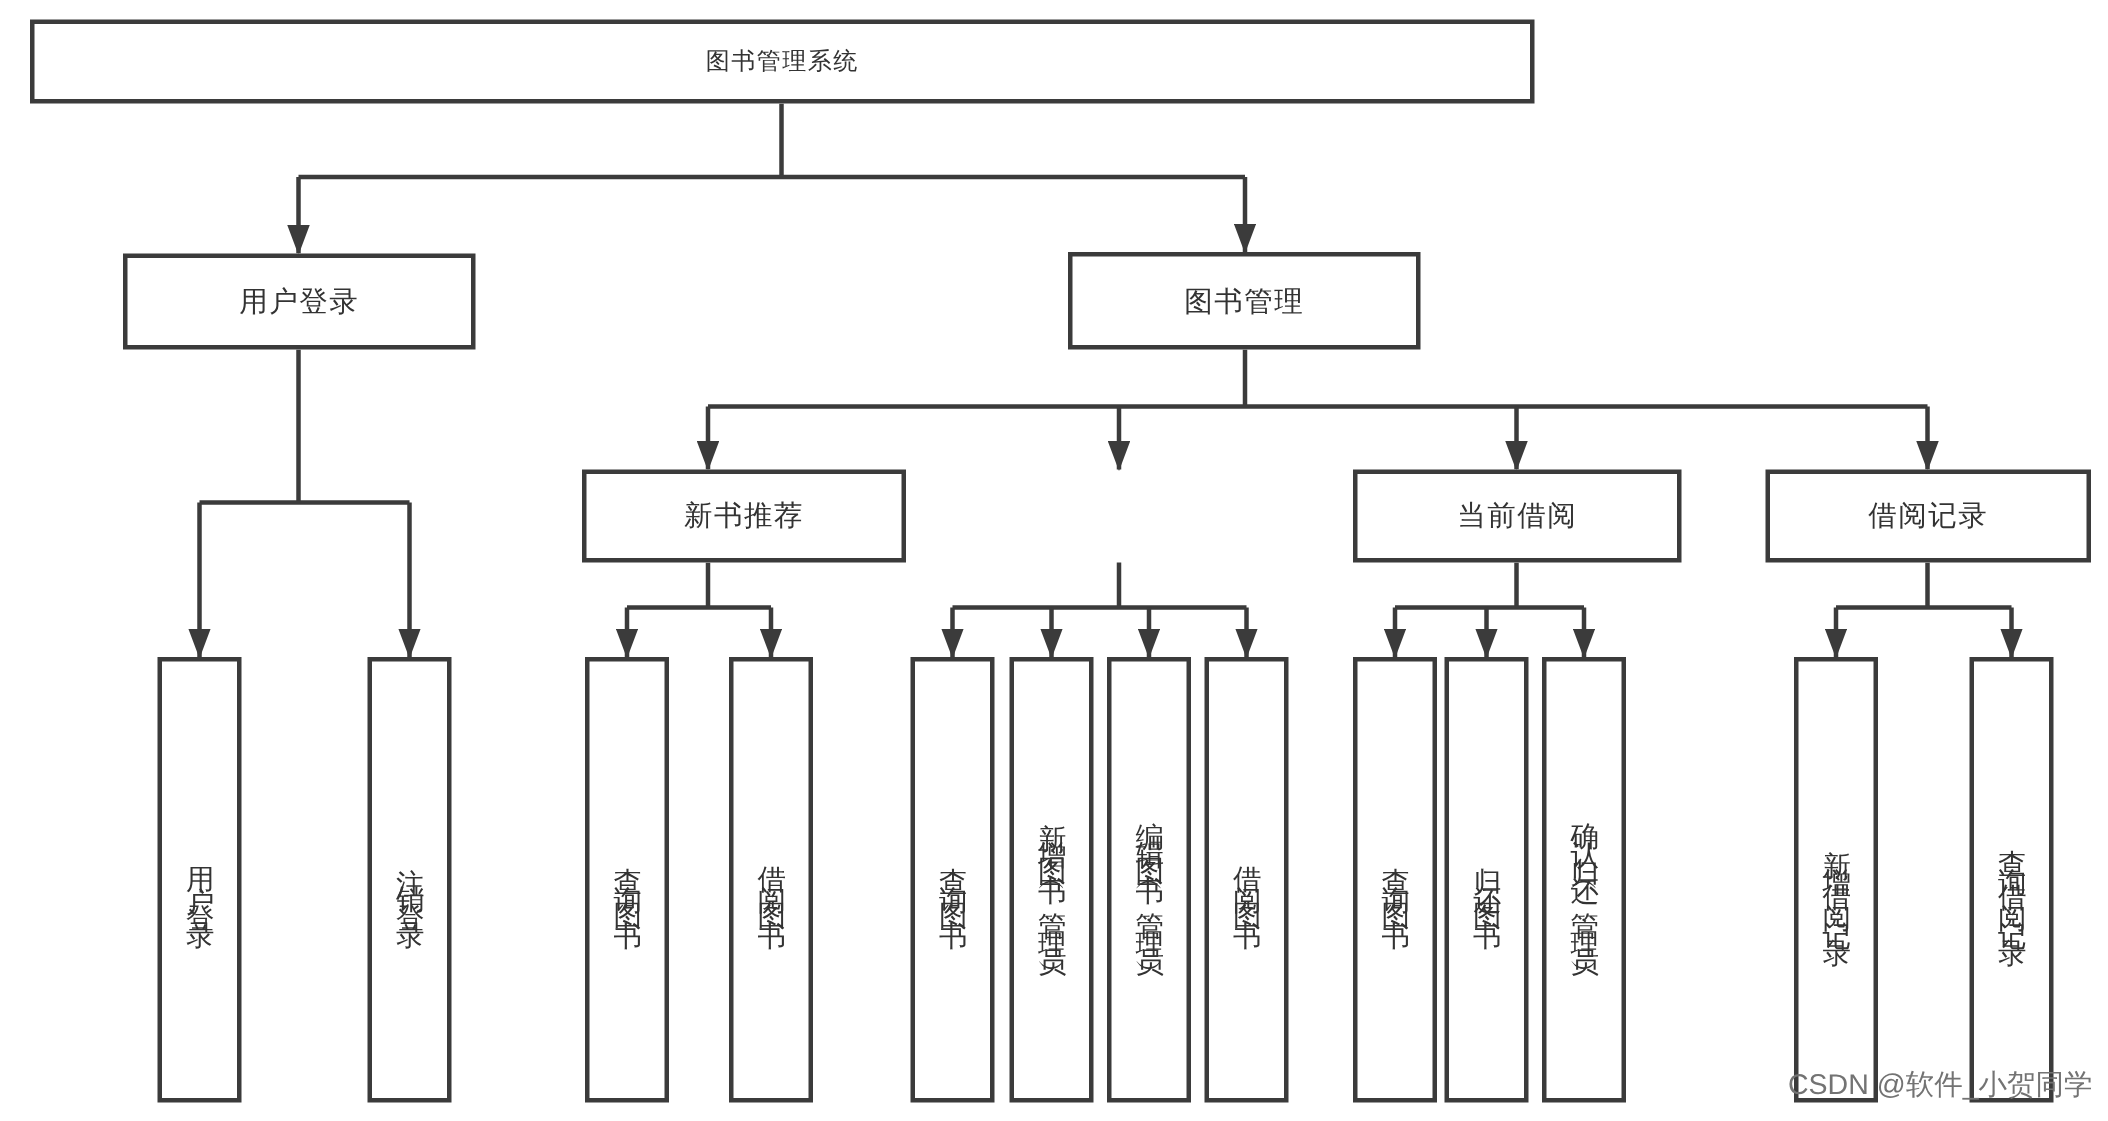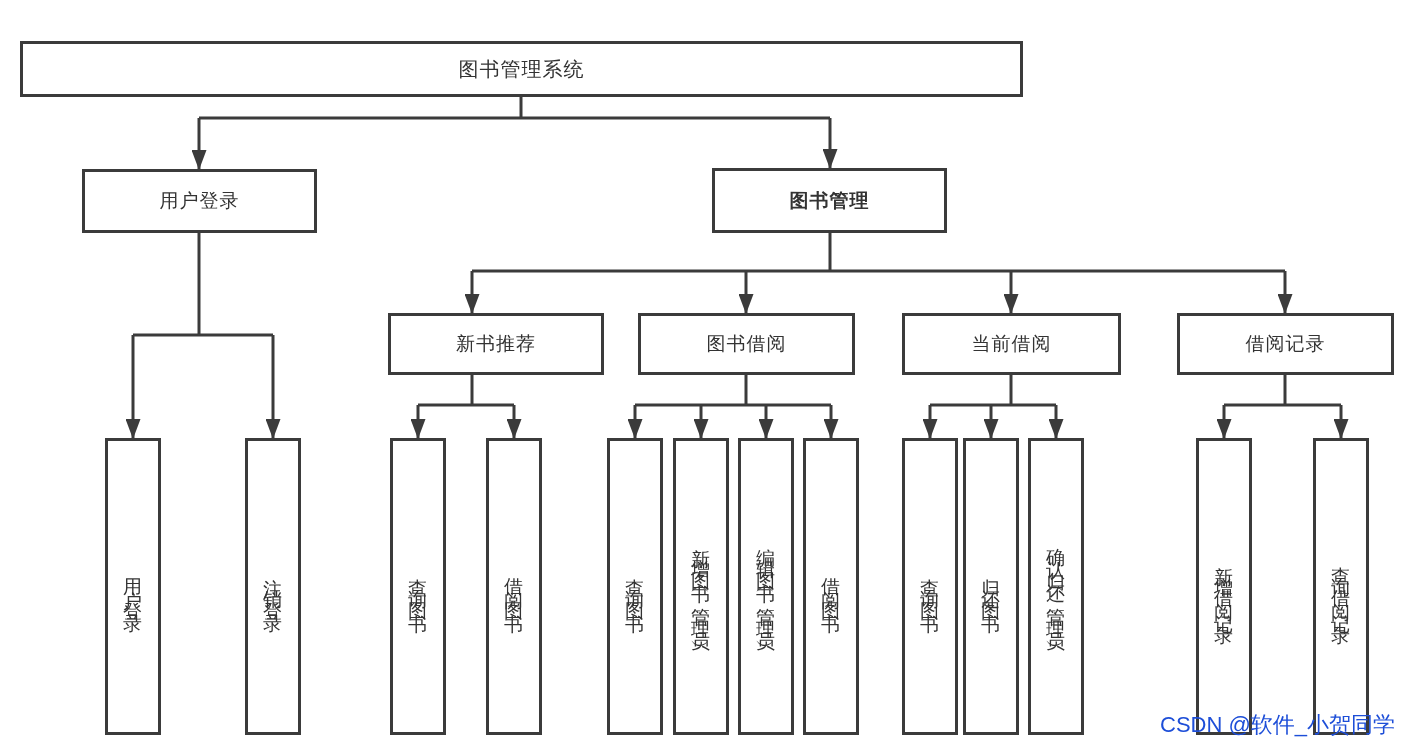--- a/index.html
+++ b/index.html
@@ -9,33 +9,33 @@
     color:#333333;
   }
   .stage{position:absolute;left:0;top:0;width:1405px;height:747px;}
   svg.connectors{position:absolute;left:0;top:0;width:1405px;height:747px;}
   .node{
     position:absolute;box-sizing:border-box;
     border:3px solid #3b3b3b;background:#ffffff;
     display:flex;align-items:center;justify-content:center;
     text-align:center;
   }
-  .node.root{font-size:20px;letter-spacing:1px;margin-top:28px;}
+  .node.root{font-size:16px;letter-spacing:1px;}
   .node.branch{font-size:19px;letter-spacing:1px;}
   .node.leaf span{
     writing-mode:vertical-rl;
     font-size:19px;
     letter-spacing:12px;
     line-height:1;
     white-space:nowrap;
   }
   .watermark{
     position:absolute;left:1160px;top:710px;width:235px;
-    font-size:22px;text-align:right;white-space:nowrap;
-    color:#1d4ed8;letter-spacing:0px;
+    font-size:19px;text-align:right;white-space:nowrap;
+    color:#737373;letter-spacing:0px;
   }
 </style>
 </head>
 <body>
 
 <div class="stage">
 
   <svg class="connectors" viewBox="0 0 1405 747" xmlns="http://www.w3.org/2000/svg">
     <defs>
       <marker id="ah" markerUnits="userSpaceOnUse" markerWidth="20" markerHeight="15" viewBox="0 0 20 15" refX="19" refY="7.5" orient="auto">
@@ -82,24 +82,23 @@
       <path d="M1285,375 V405"></path>
       <path d="M1224,405 H1341"></path>
       <path d="M1224,405 V438" marker-end="url(#ah)"></path>
       <path d="M1341,405 V438" marker-end="url(#ah)"></path>
     </g>
   </svg>
 
   <div class="node root" style="left:20px;top:13px;width:1003px;height:56px;">图书管理系统</div>
 
   <div class="node branch" style="left:82px;top:169px;width:235px;height:64px;">用户登录</div>
-  <div class="node branch" style="left:712px;top:168px;width:235px;height:65px;font-weight:bold;">图书管理</div>
+  <div class="node branch" style="left:712px;top:168px;width:235px;height:65px;">图书管理</div>
 
   <div class="node branch" style="left:364px;top:313px;width:216px;height:62px;margin-left:24px;">新书推荐</div>
-  <div class="node branch" style="left:638px;top:313px;width:217px;height:62px;">图书借阅</div>
   <div class="node branch" style="left:902px;top:313px;width:219px;height:62px;text-align:center;">当前借阅</div>
   <div class="node branch" style="left:1177px;top:313px;width:217px;height:62px;text-align:right;">借阅记录</div>
 
   <div class="node leaf" style="left:105px;top:438px;width:56px;height:297px;">
     <span>用户登录</span>
     </div>
   <div class="node leaf" style="left:245px;top:438px;width:56px;height:297px;">
     <span>注销登录</span>
     </div>
 

